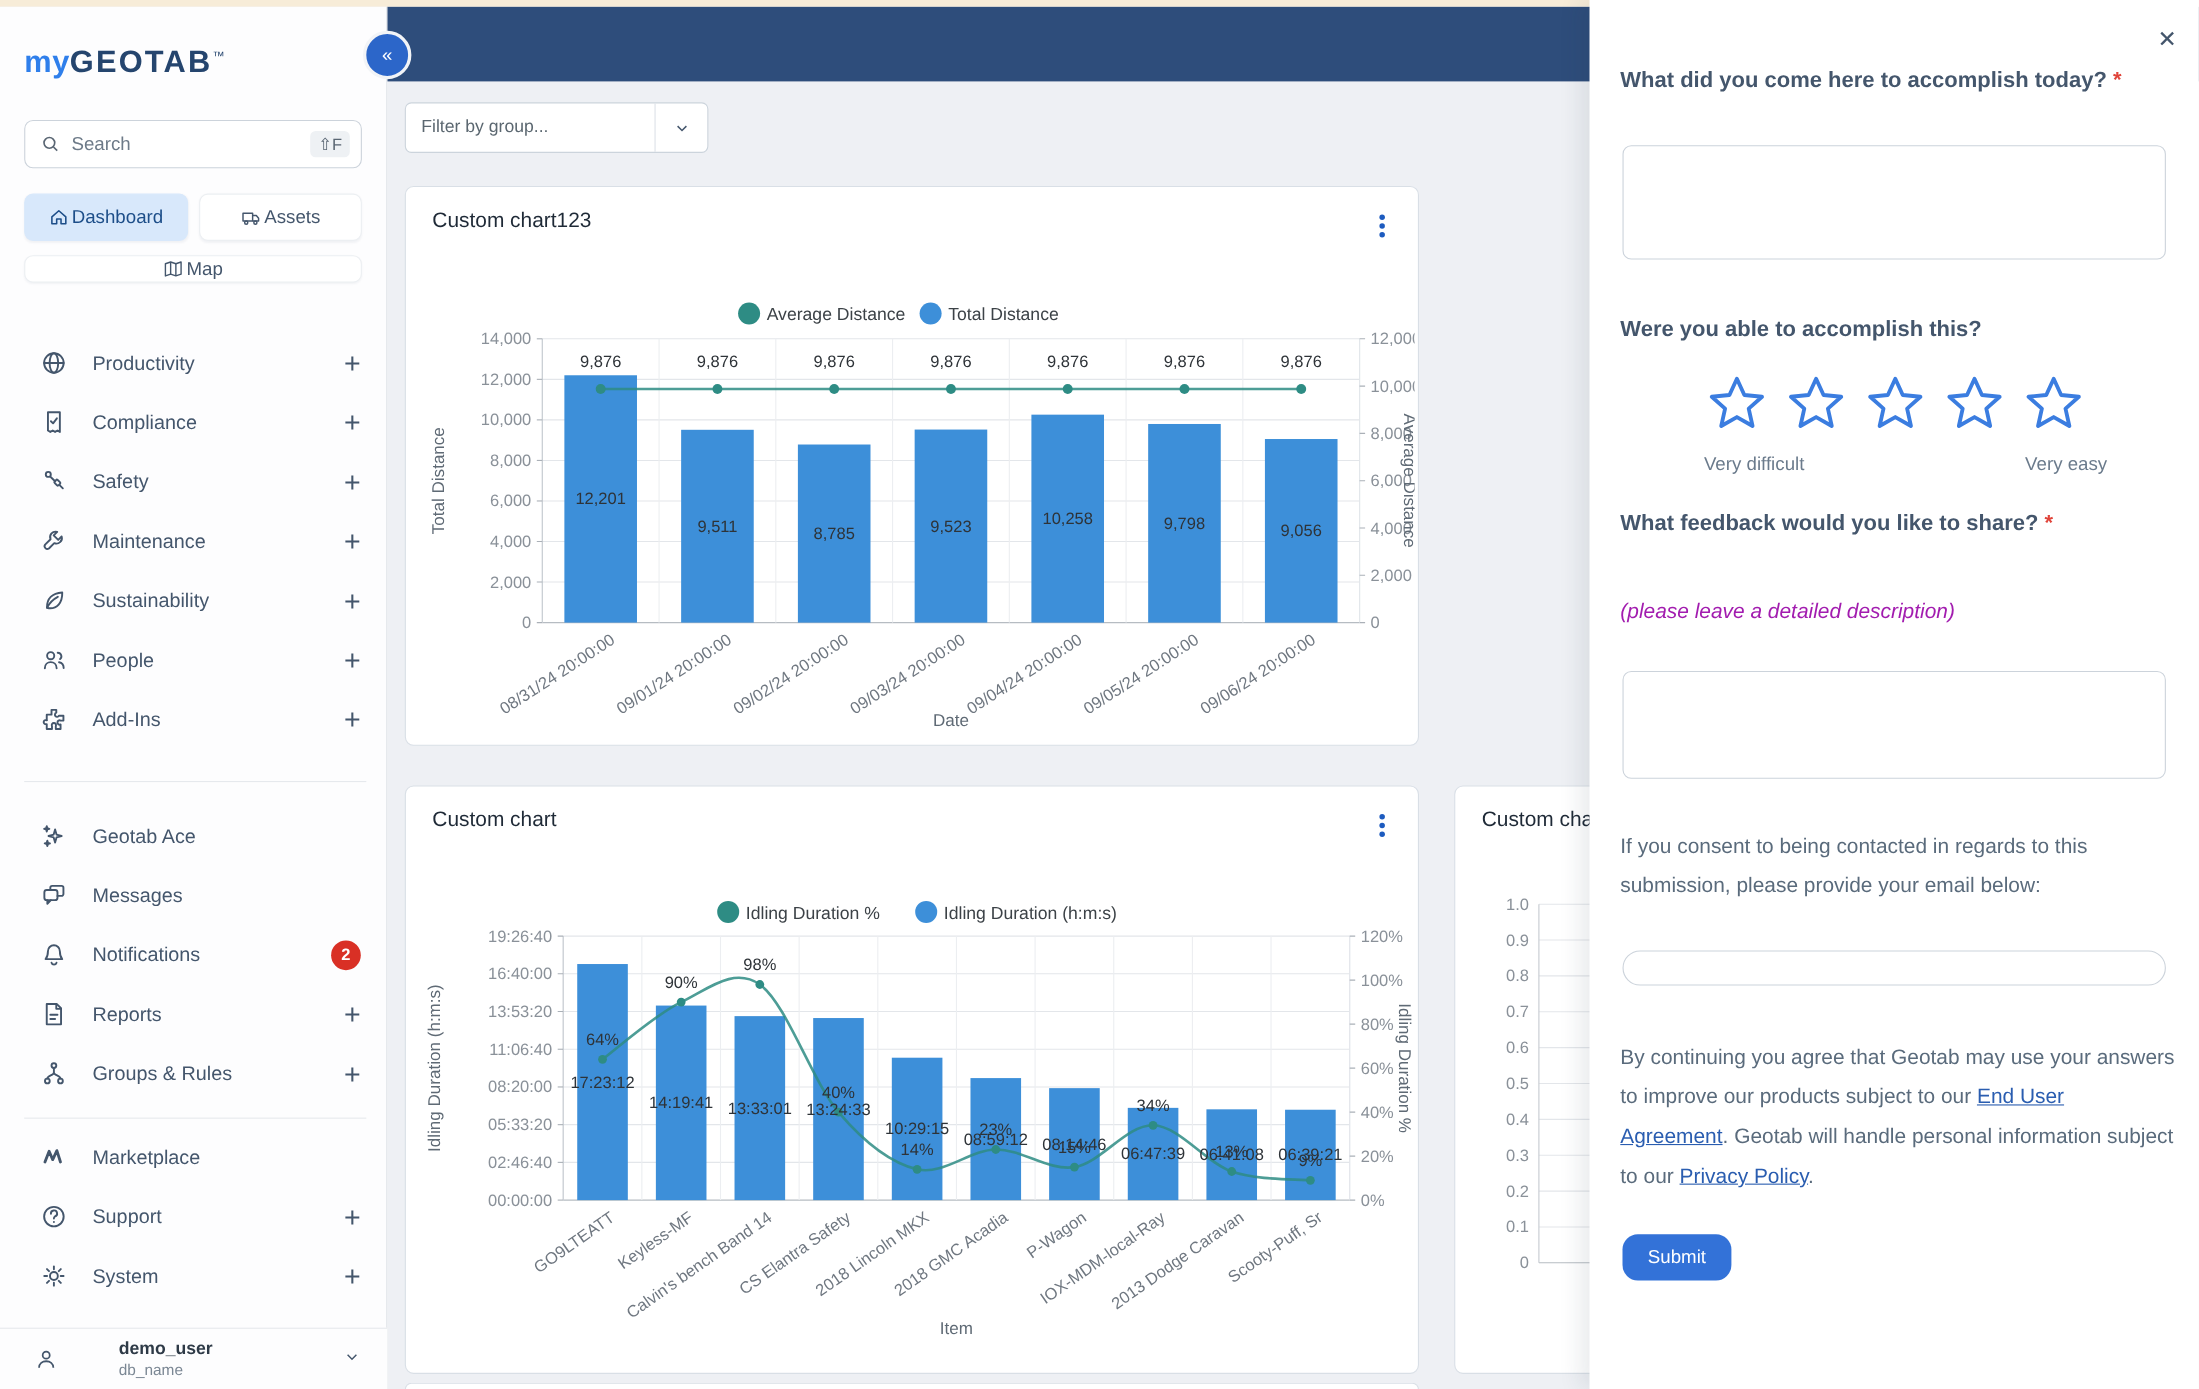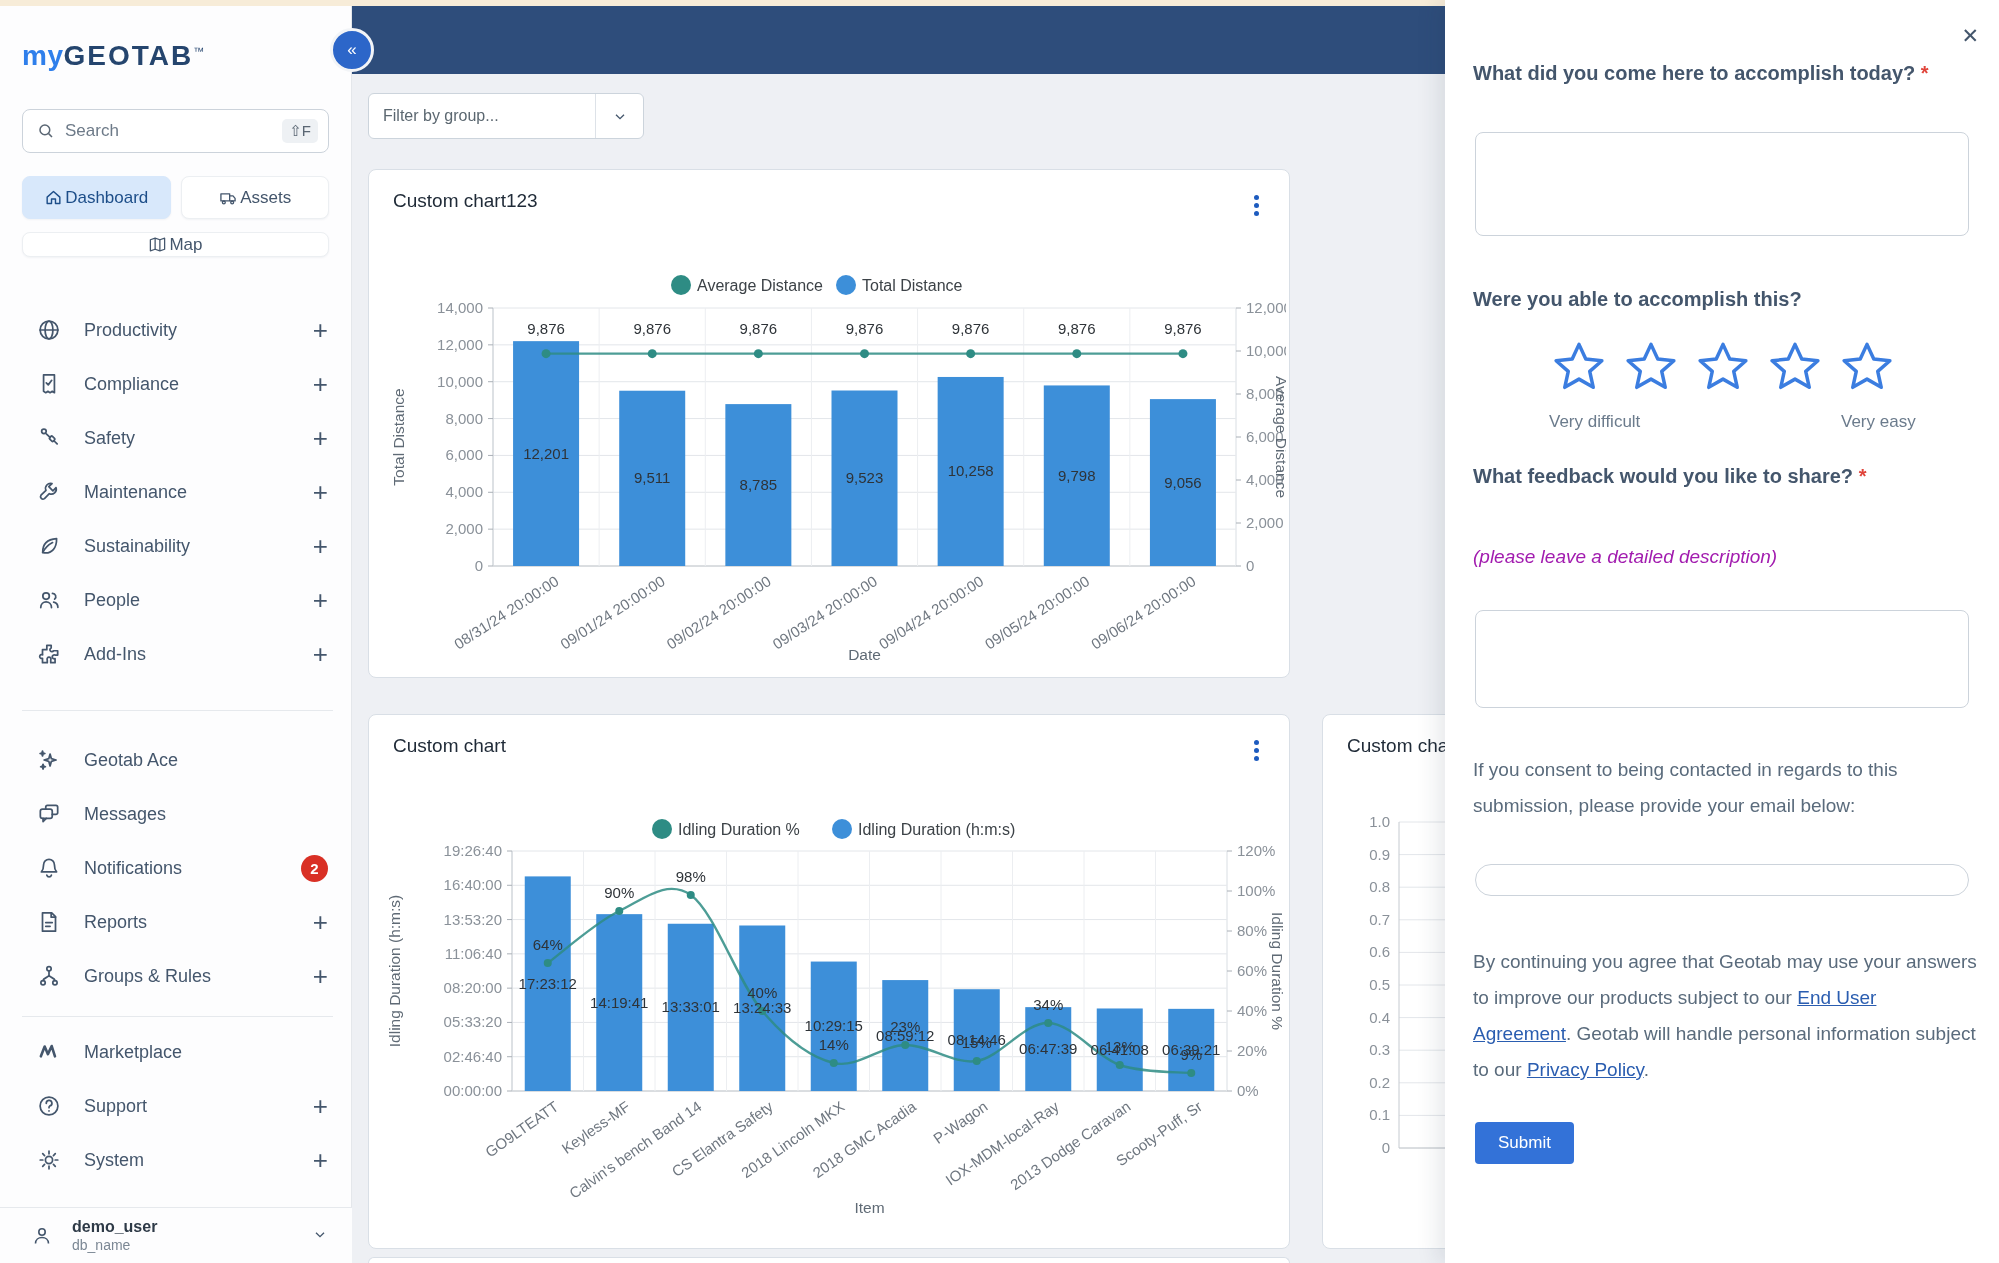--- a/index.html
+++ b/index.html
@@ -18,21 +18,21 @@
   .quick-row { position:absolute; left:22px; top:170px; width:307px; display:flex; gap:10px; }
   .qbtn { flex:1; height:43px; border-radius:8px; display:flex; align-items:center; justify-content:center; gap:2px; font-size:17px; background:#fff; color:#44566c; border:1px solid #eceff2; box-shadow:0 1px 2px rgba(20,40,70,.05); cursor:pointer; }
   .qbtn.active { background:#d8e8fb; color:#1d4e89; border-color:#d8e8fb; font-weight:500; }
   .map-btn { position:absolute; left:22px; top:226px; width:307px; height:25px; }
   .navlist { position:absolute; left:0; width:352px; }
   .nav-row { height:54px; display:flex; align-items:center; padding:0 24px 0 36px; cursor:pointer; color:#44566c; }
   .nav-row .lbl { font-size:18px; margin-left:22px; flex:1; }
   .nav-row .plus { font-size:26px; font-weight:300; color:#44566c; }
   .nav-row .badge { background:#d93025; color:#fff; min-width:27px; height:27px; border-radius:50%; font-size:15px; font-weight:700; display:flex; align-items:center; justify-content:center; }
   .divider { position:absolute; left:22px; right:18px; height:1px; background:#e6e9ed; }
-  .user-row { position:absolute; left:0; bottom:0; width:352px; height:56px; border-top:1px solid #e6e9ed; display:flex; align-items:center; padding:0 24px 0 30px; cursor:pointer; background:#fdfdfe; }
+  .user-row { position:absolute; left:0; bottom:0; width:352px; height:56px; border-top:1px solid #e6e9ed; display:flex; align-items:center; padding:0 24px 0 30px; cursor:pointer; background:#fdfdfe;gap:36px; }
   .user-texts { margin-left:18px; flex:1; }
   .user-name { font-size:16px; font-weight:700; color:#2e3a47; }
   .user-db { font-size:14px; color:#7b8794; margin-top:1px; }
   .chev { color:#44566c; font-size:16px; }
   .icon svg { display:block; }
 
   
   .main { position:absolute; left:352px; top:6px; width:1647px; height:1257px; background:#eef0f4; }
   .topbar { position:absolute; left:0; top:0; width:1647px; height:68px; background:#2e4d7b; }
   .collapse-btn { position:absolute; left:-22px; top:22px; width:44px; height:44px; border-radius:50%; background:#2c66c9; border:3px solid #f2f4f7; color:#fff; font-size:17px; display:flex; align-items:center; justify-content:center; cursor:pointer; z-index:6; }
@@ -57,21 +57,21 @@
   .p-textarea { position:absolute; left:30px; width:494px; border:1px solid #ccd3db; border-radius:8px; background:#fff; resize:none; font-family:"Liberation Sans",sans-serif; font-size:16px; padding:8px; color:#333; }
   .stars-block { position:absolute; left:28px; top:340px; width:498px; height:130px; }
   .stars-row { position:absolute; left:78px; top:0; display:flex; gap:16px; }
   .star { cursor:pointer; }
   .cap-low { position:absolute; left:76px; top:72px; font-size:17px; color:#6b7b8c; }
   .cap-high { position:absolute; left:368px; top:72px; font-size:17px; color:#6b7b8c; }
   .hint { position:absolute; left:28px; font-size:19px; font-style:italic; color:#a21caf; }
   .p-body { position:absolute; left:28px; width:505px; font-size:19px; color:#5a6b7c; line-height:36px; }
   .p-input { position:absolute; left:30px; width:494px; height:32px; border:1px solid #ccd3db; border-radius:16px; font-size:15px; padding:0 12px; color:#333; }
   .p-link { color:#2a5db0; text-decoration:underline; cursor:pointer; }
-  .submit-btn { position:absolute; left:30px; top:1122px; background:#3372d8; color:#fff; font-size:17px; border:none; border-radius:4px; padding:11px 23px; cursor:pointer; font-family:"Liberation Sans",sans-serif; }
+  .submit-btn { position:absolute; left:30px; top:1122px; background:#3372d8; color:#fff; font-size:17px; border:none; border-radius:14px; padding:11px 23px; cursor:pointer; font-family:"Liberation Sans",sans-serif; }
 
   svg text { font-family:"Liberation Sans",sans-serif; }
 </style>
 </head>
 <body>
 
 <div class="top-strip"></div>
 
 <div class="sidebar">
   <div class="logo">

